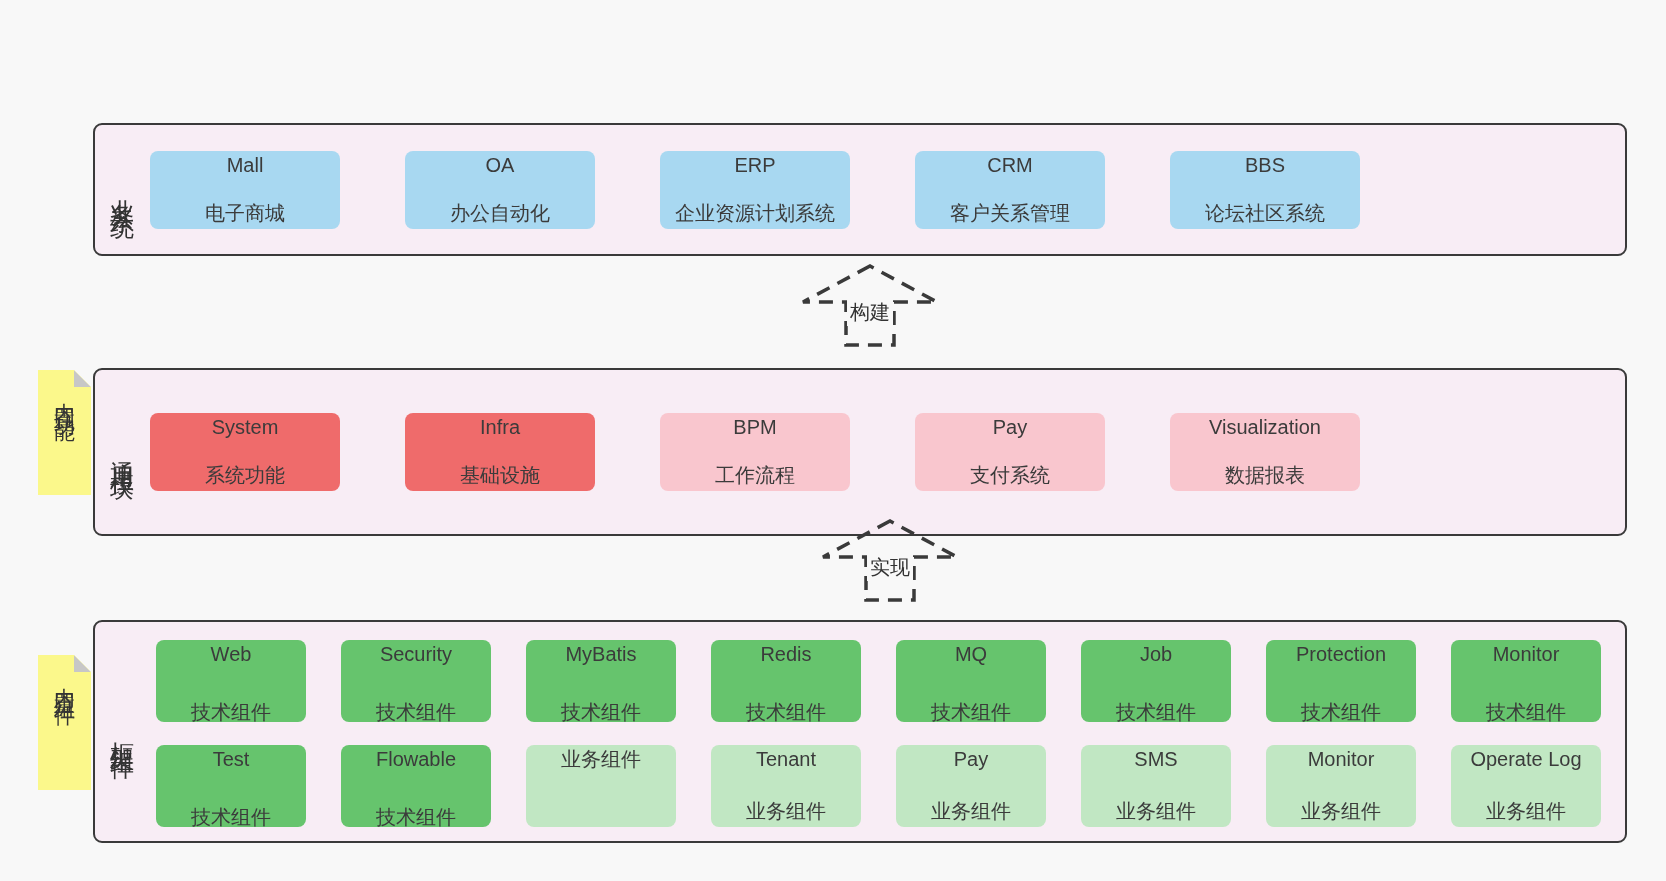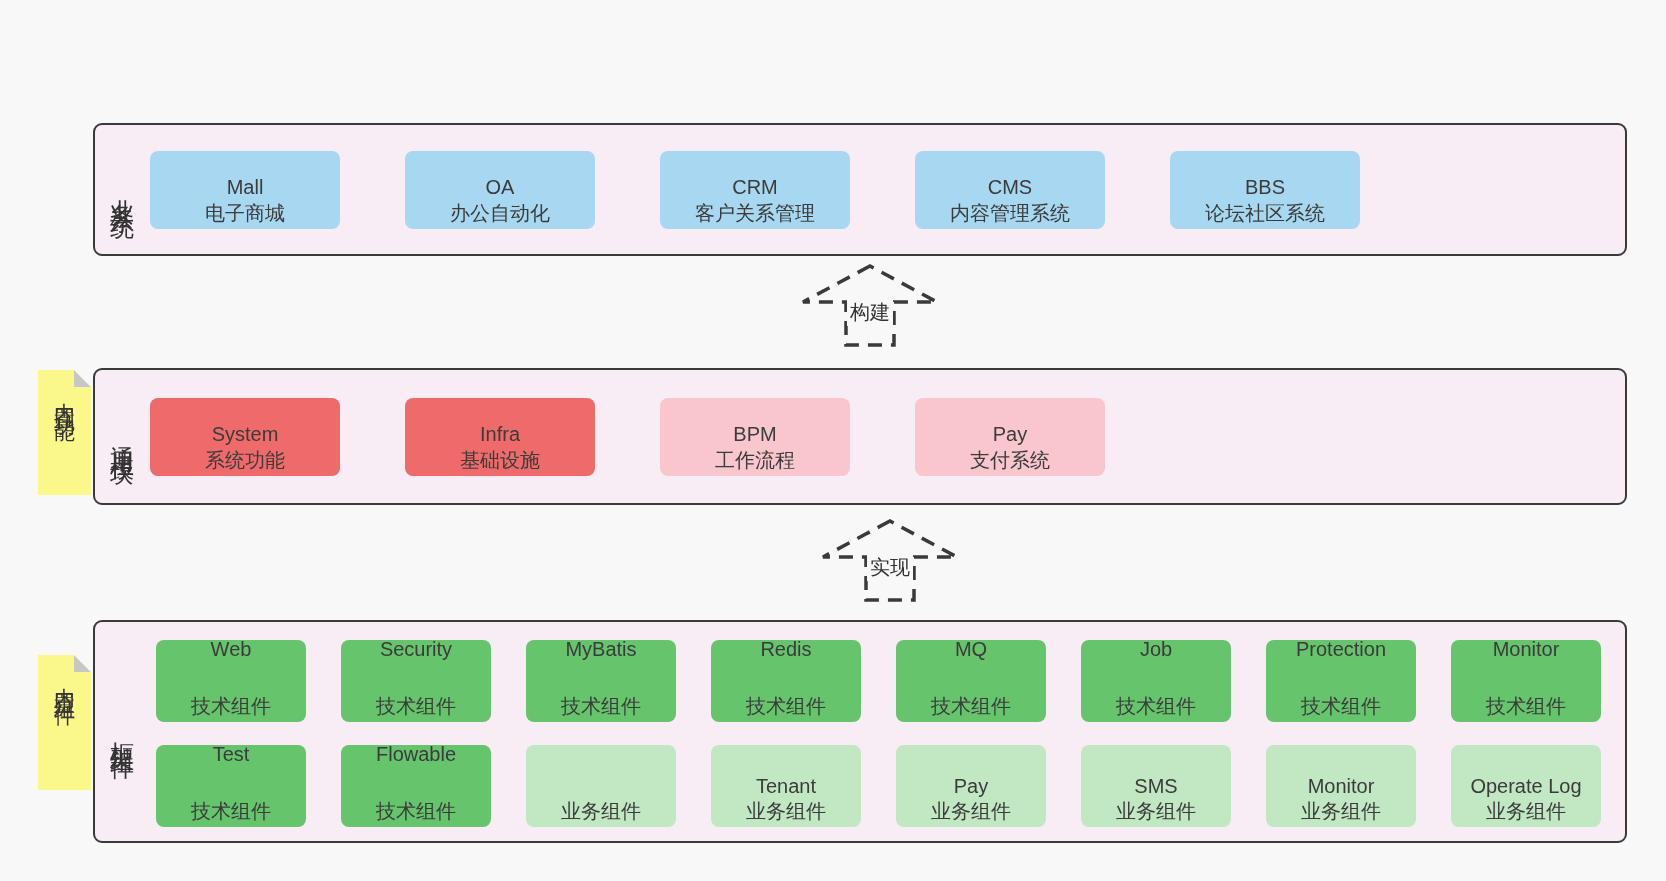--- a/index.html
+++ b/index.html
@@ -24,21 +24,21 @@
     position:absolute;left:55px;top:0;height:100%;
     display:flex;align-items:center;gap:65px;
   }
   .band3-rows{
     position:absolute;left:61px;top:18px;
     display:flex;flex-direction:column;gap:23px;
   }
   .row8{display:flex;gap:35px;}
   .box{
     box-sizing:border-box;border-radius:8px;
-    display:flex;flex-direction:column;justify-content:flex-end;
+    display:flex;flex-direction:column;justify-content:space-between;
     text-align:center;padding:2px 4px;
   }
   .box .box-name{font-size:20px;line-height:1.28;}
   .box .box-desc{font-size:20px;line-height:1.28;}
   .w190{width:190px;height:78px;}
   .w150{width:150px;height:82px;}
   .blue{background:var(--blue,#a8d8f1);}
   .red{background:var(--red,#ef6b6b);}
   .pink{background:var(--pink,#f9c6ce);}
   .green{background:var(--green,#66c46d);gap:32px;}
@@ -85,60 +85,64 @@
     <div class="band-row">
       <div class="box w190 blue">
         <div class="box-name">Mall</div>
         <div class="box-desc">电子商城</div>
       </div>
       <div class="box w190 blue">
         <div class="box-name">OA</div>
         <div class="box-desc">办公自动化</div>
       </div>
       <div class="box w190 blue">
+        <div class="box-name">ERP</div>
+        <div class="box-desc">企业资源计划系统</div>
+      </div>
+      <div class="box w190 blue">
         <div class="box-name">CRM</div>
         <div class="box-desc">客户关系管理</div>
-      </div>
-      <div class="box w190 blue">
-        <div class="box-name">CMS</div>
-        <div class="box-desc">内容管理系统</div>
       </div>
       <div class="box w190 blue">
         <div class="box-name">BBS</div>
         <div class="box-desc">论坛社区系统</div>
       </div>
     </div>
   </div>
 
   <div class="arrow" style="left:800px;top:263px;">
     <svg width="140" height="85" viewBox="0 0 140 85">
       <path d="M70 3 L3 39 H46 V82 H94 V39 H137 Z" fill="none" stroke="#3a3a3a" stroke-width="3.5" stroke-dasharray="14 9"></path>
     </svg>
     <span class="arrow-label">构建</span>
   </div>
 
-  <div class="band" style="left:93px;top:368px;width:1534px;height:137px;padding-left:18px;">
+  <div class="band" style="left:93px;top:368px;width:1534px;height:168px;padding-left:18px;">
     <span class="band-label">通用模块</span>
     <div class="band-row">
       <div class="box w190 red">
         <div class="box-name">System</div>
         <div class="box-desc">系统功能</div>
       </div>
       <div class="box w190 red">
         <div class="box-name">Infra</div>
         <div class="box-desc">基础设施</div>
       </div>
       <div class="box w190 pink">
         <div class="box-name">BPM</div>
         <div class="box-desc">工作流程</div>
       </div>
       <div class="box w190 pink">
         <div class="box-name">Pay</div>
         <div class="box-desc">支付系统</div>
       </div>
+      <div class="box w190 pink">
+        <div class="box-name">Visualization</div>
+        <div class="box-desc">数据报表</div>
+      </div>
     </div>
   </div>
 
   <div class="arrow" style="left:820px;top:518px;">
     <svg width="140" height="85" viewBox="0 0 140 85">
       <path d="M70 3 L3 39 H46 V82 H94 V39 H137 Z" fill="none" stroke="#3a3a3a" stroke-width="3.5" stroke-dasharray="14 9"></path>
     </svg>
     <span class="arrow-label">实现</span>
   </div>
 

